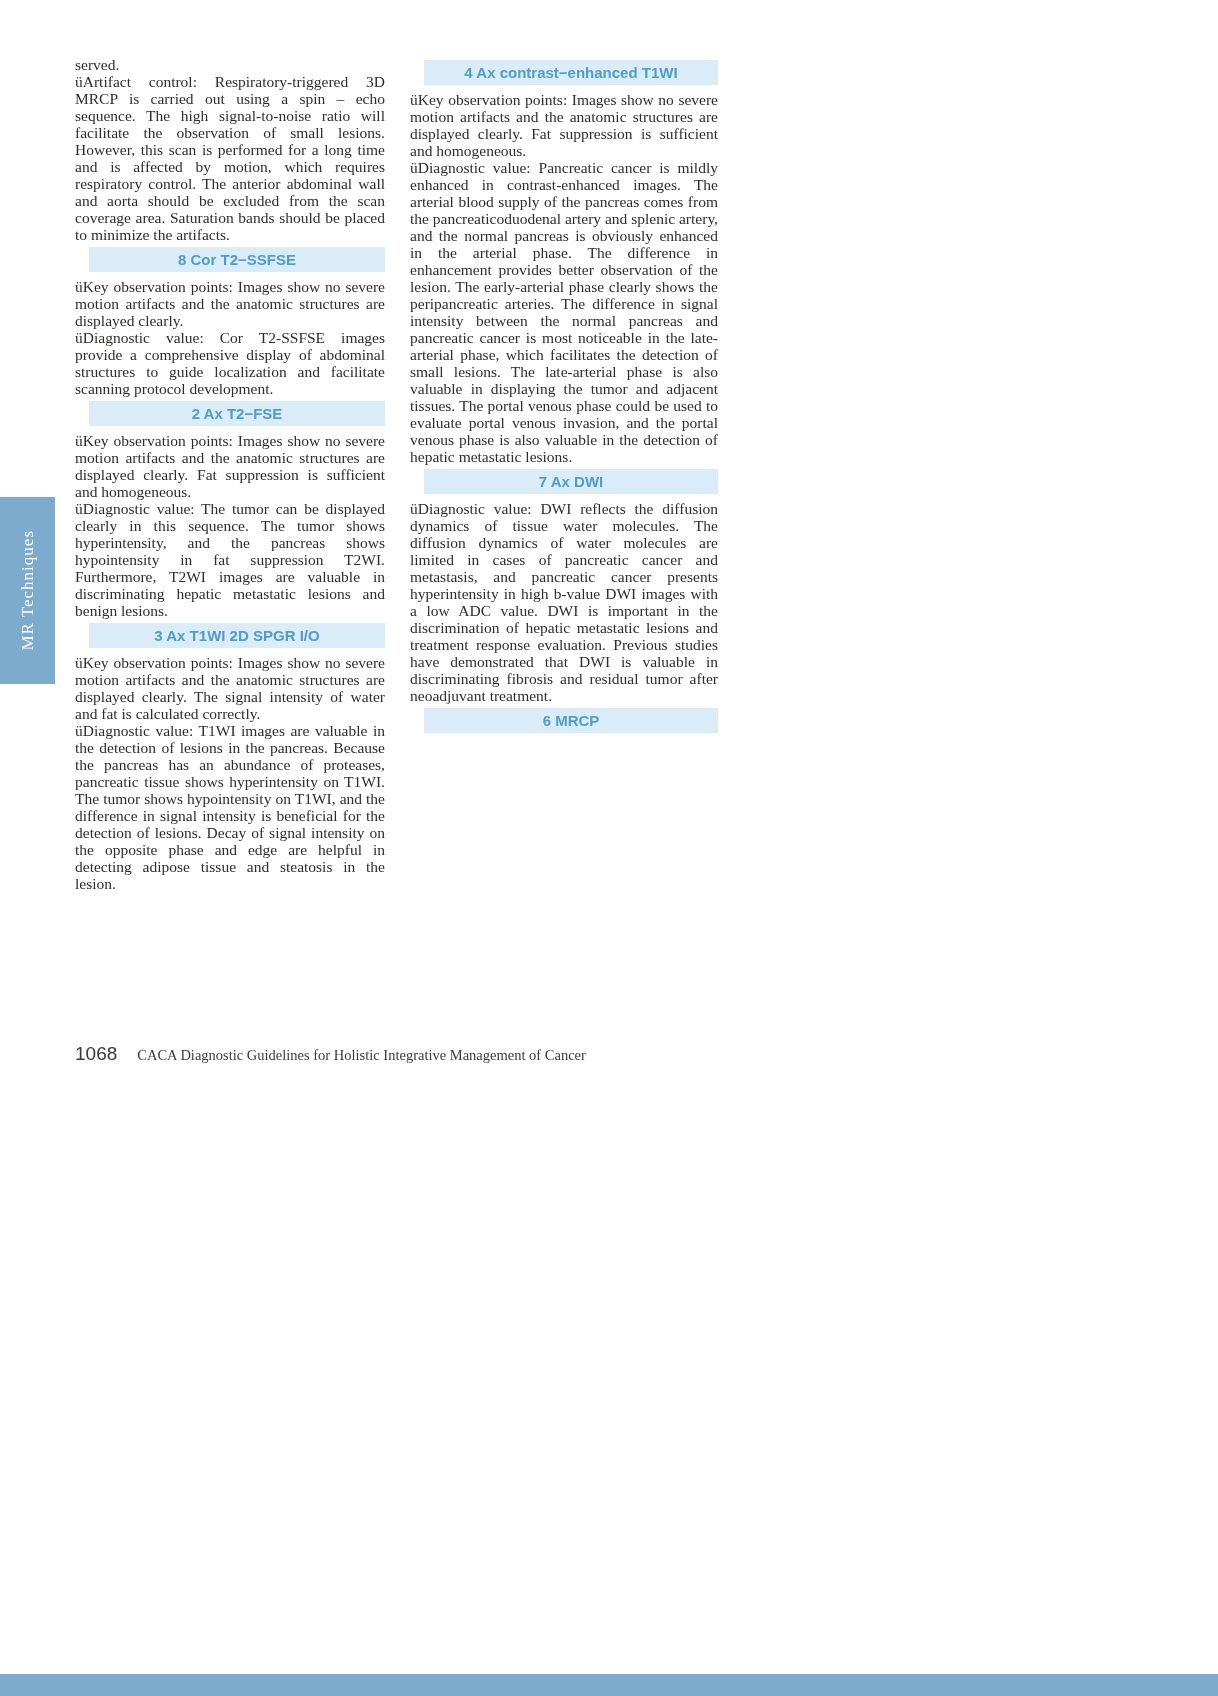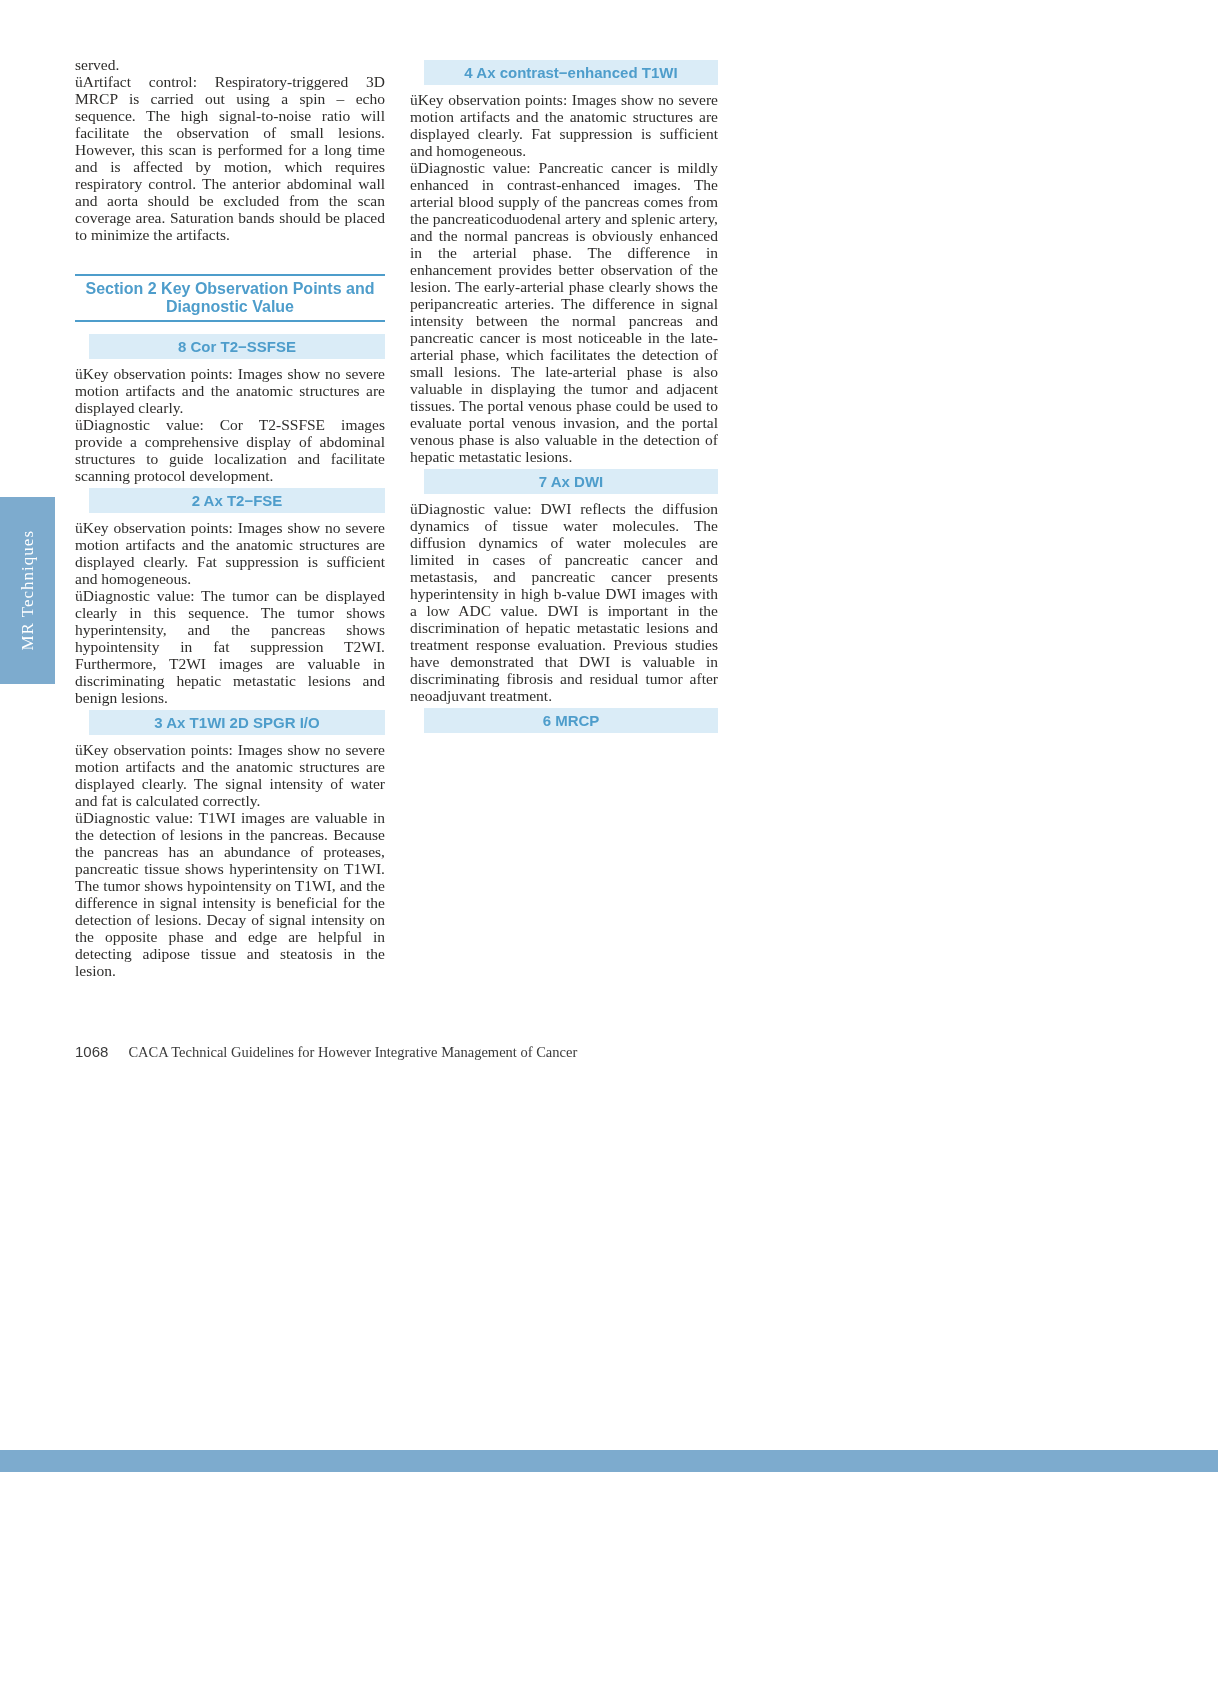--- a/index.html
+++ b/index.html
@@ -6,21 +6,21 @@
     --accent:#4e9dcb;
     --band-bg:#daecf7;
     --tab-bg:#7dabce;
     --bottom-bar:#7dabce;
     --body-text:#2e2d2b;
   }
   *{margin:0;padding:0;box-sizing:border-box;}
   html,body{background:#ffffff;}
   .page{
     position:relative;
-    width:1218px;height:1472px;
+    width:1218px;height:1696px;
     background:#ffffff;
     overflow:hidden;
     font-family:"Liberation Serif", serif;
     color:var(--body-text);
   }
   
   .col{position:absolute;top:56px;}
   .col-left{left:75px;width:310px;}
   .col-right{left:410px;width:308px;}
   .col p{
@@ -64,21 +64,21 @@
     font-size:17px;letter-spacing:1px;
     color:#ffffff;white-space:nowrap;
   }
   
   .footer{
     position:absolute;left:75px;top:1043px;
     display:flex;align-items:baseline;gap:20px;
   }
   .footer .pagenum{
     font-family:"Liberation Sans", sans-serif;
-    font-size:15px;color:#3a3a3a;
+    font-size:19px;color:#3a3a3a;
   }
   .footer .booktitle{
     font-family:"Liberation Serif", serif;
     font-size:14.5px;color:#3a3a3a;
   }
   
   .bottom-bar{
     position:absolute;left:0;bottom:0;
     width:100%;height:22px;
     background:var(--bottom-bar);
@@ -86,24 +86,20 @@
 </style>
 </head>
 <body>
 
 <div class="page">
 
   <div class="col col-left">
     <p>served.</p>
     <p>üArtifact control: Respiratory-triggered 3D MRCP is carried out using a spin – echo sequence. The high signal-to-noise ratio will facilitate the observation of small lesions. However, this scan is performed for a long time and is affected by motion, which requires respiratory control. The anterior abdominal wall and aorta should be excluded from the scan coverage area. Saturation bands should be placed to minimize the artifacts.</p>
 
-    <div class="section-header">
-      <div>Section 2 Key Observation Points and</div>
-      <div>Diagnostic Value</div>
-    </div>
 
     <div class="band">8 Cor T2−SSFSE</div>
     <p>üKey observation points: Images show no severe motion artifacts and the anatomic structures are displayed clearly.</p>
     <p>üDiagnostic value: Cor T2-SSFSE images provide a comprehensive display of abdominal structures to guide localization and facilitate scanning protocol development.</p>
 
     <div class="band">2 Ax T2−FSE</div>
     <p>üKey observation points: Images show no severe motion artifacts and the anatomic structures are displayed clearly. Fat suppression is sufficient and homogeneous.</p>
     <p>üDiagnostic value: The tumor can be displayed clearly in this sequence. The tumor shows hyperintensity, and the pancreas shows hypointensity in fat suppression T2WI. Furthermore, T2WI images are valuable in discriminating hepatic metastatic lesions and benign lesions.</p>
 
     <div class="band">3 Ax T1WI 2D SPGR I/O</div>
@@ -121,18 +117,18 @@
 
     <div class="band">6 MRCP</div>
   </div>
 
   <div class="side-tab">
     <span>MR Techniques</span>
   </div>
 
   <div class="footer">
     <span class="pagenum">1068</span>
-    <span class="booktitle">CACA Technical Guidelines for However Integrative Management of Cancer</span>
+    <span class="booktitle">CACA Diagnostic Guidelines for Holistic Integrative Management of Cancer</span>
   </div>
 
   <div class="bottom-bar"></div>
 
 </div>
 
 </body></html>

